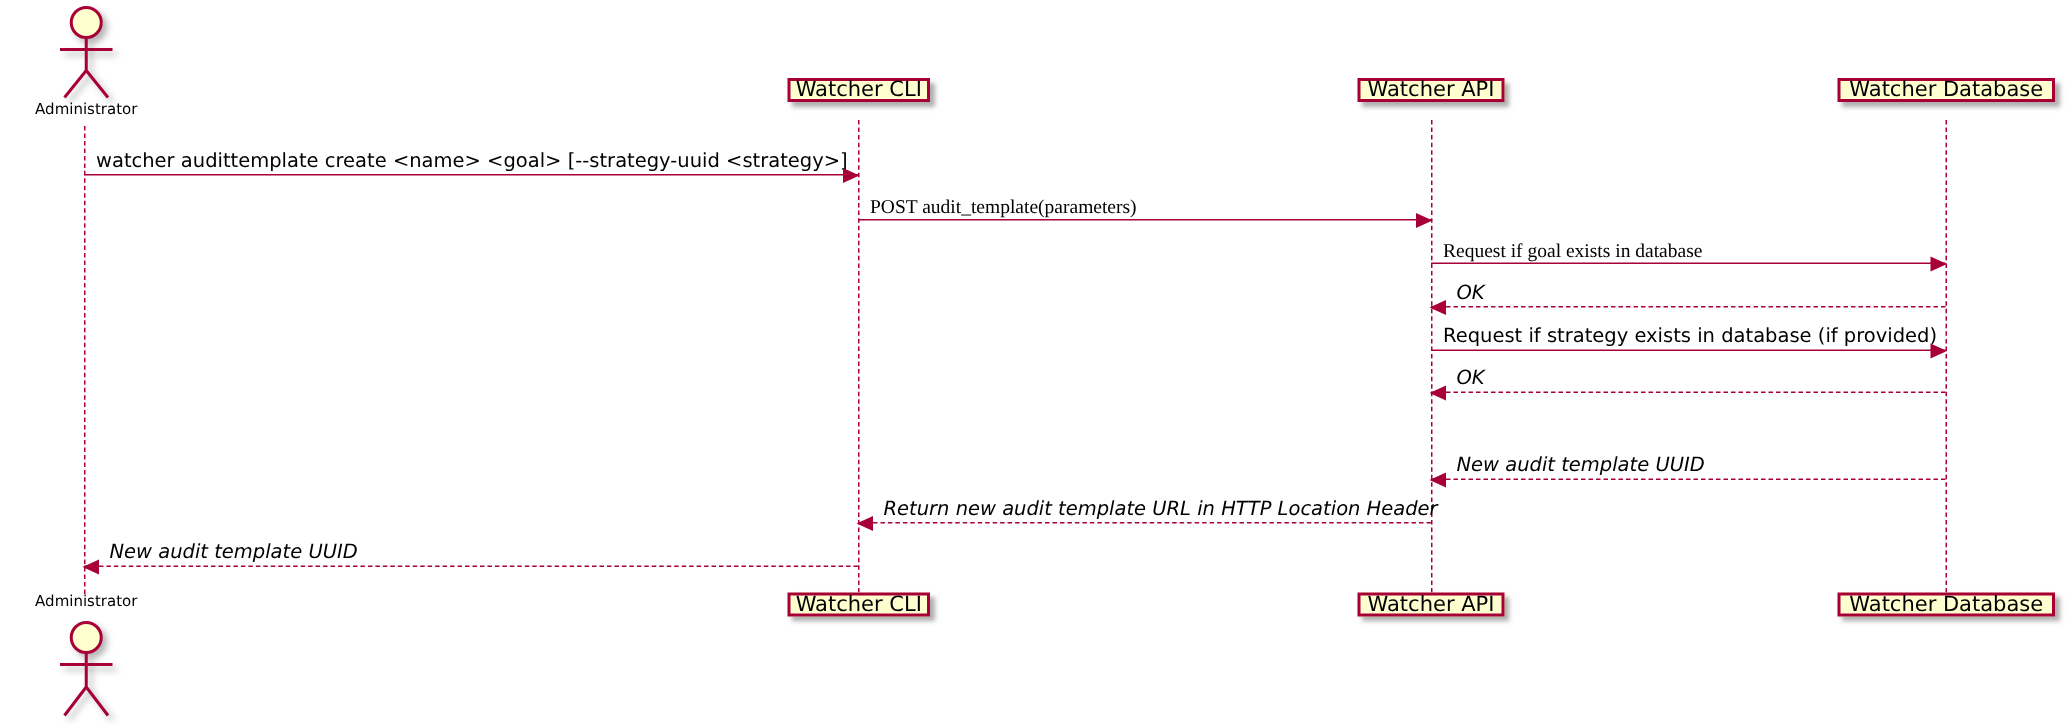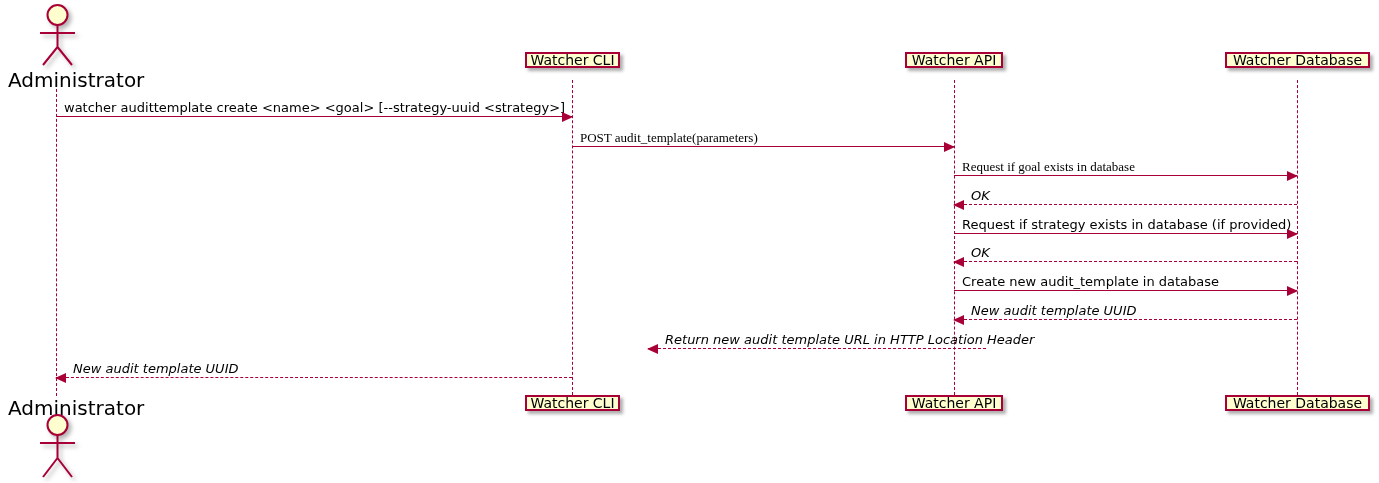--- a/index.html
+++ b/index.html
@@ -36,21 +36,21 @@
     z-index: 3;
   }
   
   .actor-figure {
     position: absolute;
     z-index: 3;
     filter: drop-shadow(3px 3px 2px rgba(110,110,110,0.5));
   }
   .actor-label {
     position: absolute;
-    font-size: 20px;
+    font-size: 10px;
     text-align: center;
     white-space: nowrap;
     z-index: 3;
   }
   
   .msg {
     position: absolute;
     z-index: 2;
   }
   .msg-label {
@@ -134,35 +134,29 @@
       </div>
   </div>
 
   <div class="msg reply" style="left:954px; top:245px; width:343px;">
     <div class="msg-label">OK</div>
     <div class="msg-line">
         <span class="arrowhead left"></span>
       </div>
   </div>
 
-  <div class="msg" style="left:954px; top:274px; width:343px;">
-    <div class="msg-label">Create new audit_template in database</div>
-    <div class="msg-line">
-        <span class="arrowhead right"></span>
-      </div>
-  </div>
 
   <div class="msg reply" style="left:954px; top:303px; width:343px;">
     <div class="msg-label">New audit template UUID</div>
     <div class="msg-line">
         <span class="arrowhead left"></span>
       </div>
   </div>
 
-  <div class="msg reply" style="left:604px; top:332px; width:382px;padding-left:44px;">
+  <div class="msg reply" style="left:572px; top:332px; width:382px;">
     <div class="msg-label">Return new audit template URL in HTTP Location Header</div>
     <div class="msg-line">
         <span class="arrowhead left"></span>
       </div>
   </div>
 
   <div class="msg reply" style="left:56px; top:361px; width:516px;">
     <div class="msg-label">New audit template UUID</div>
     <div class="msg-line">
         <span class="arrowhead left"></span>

